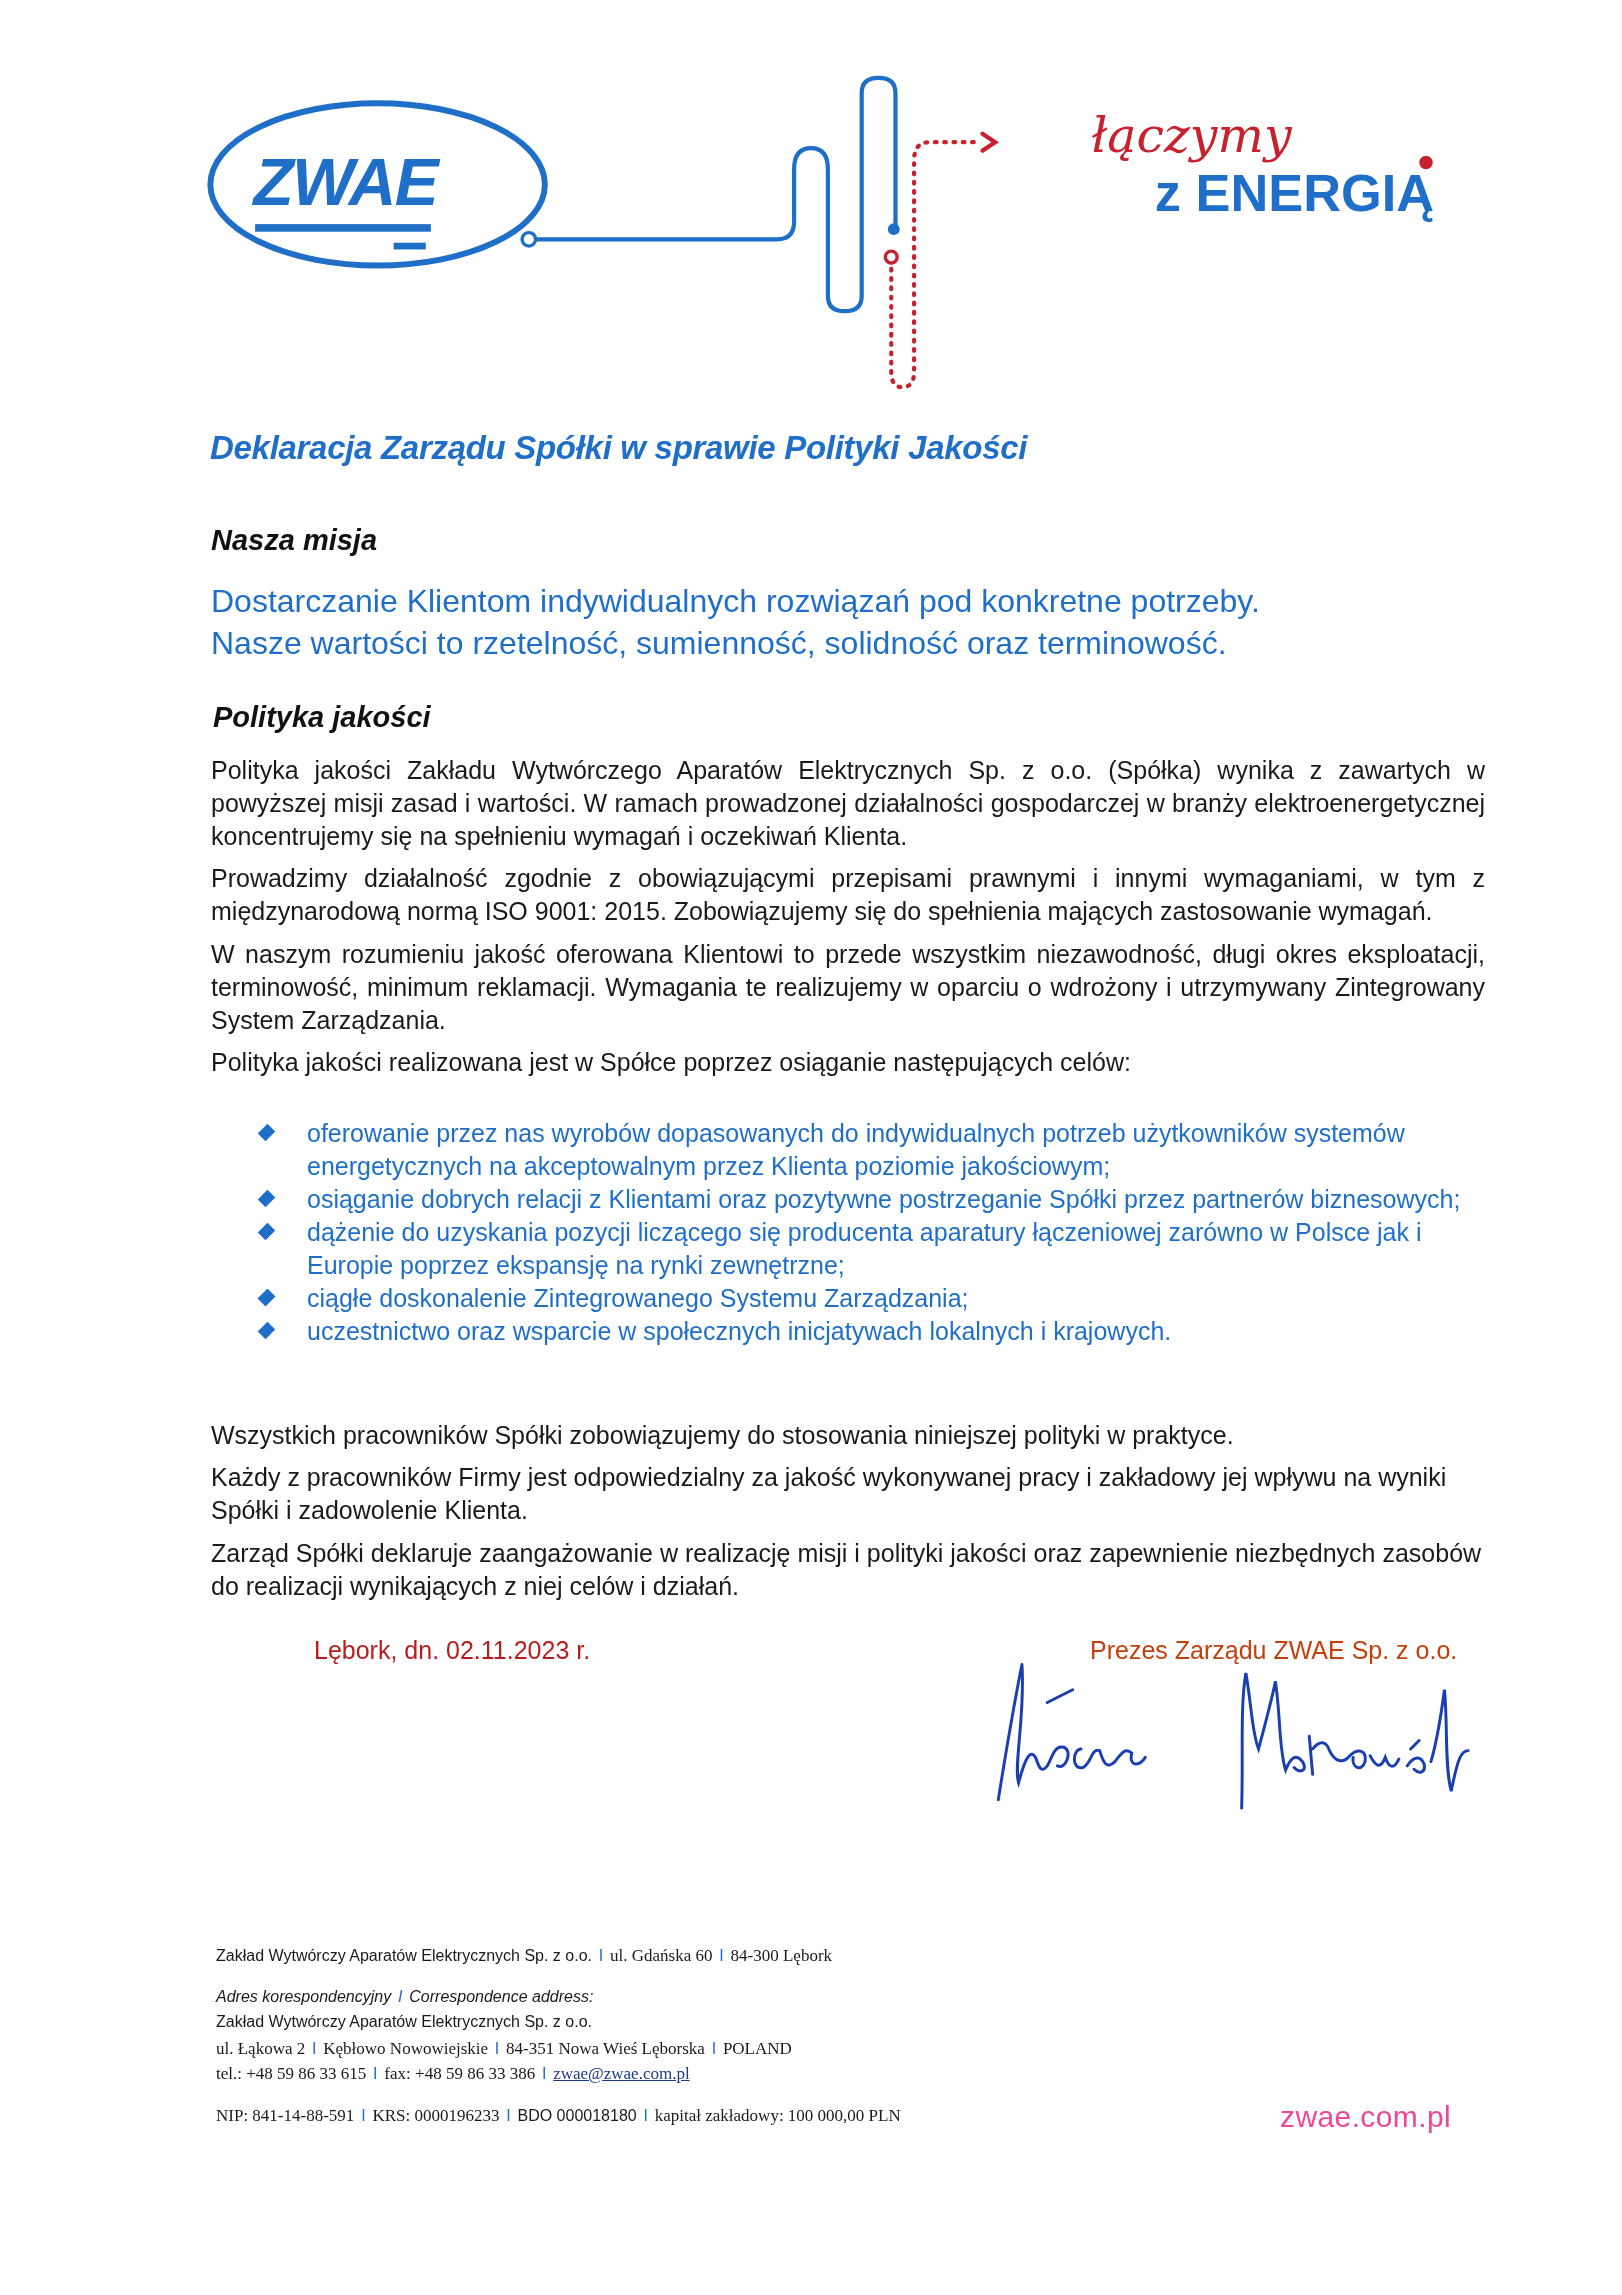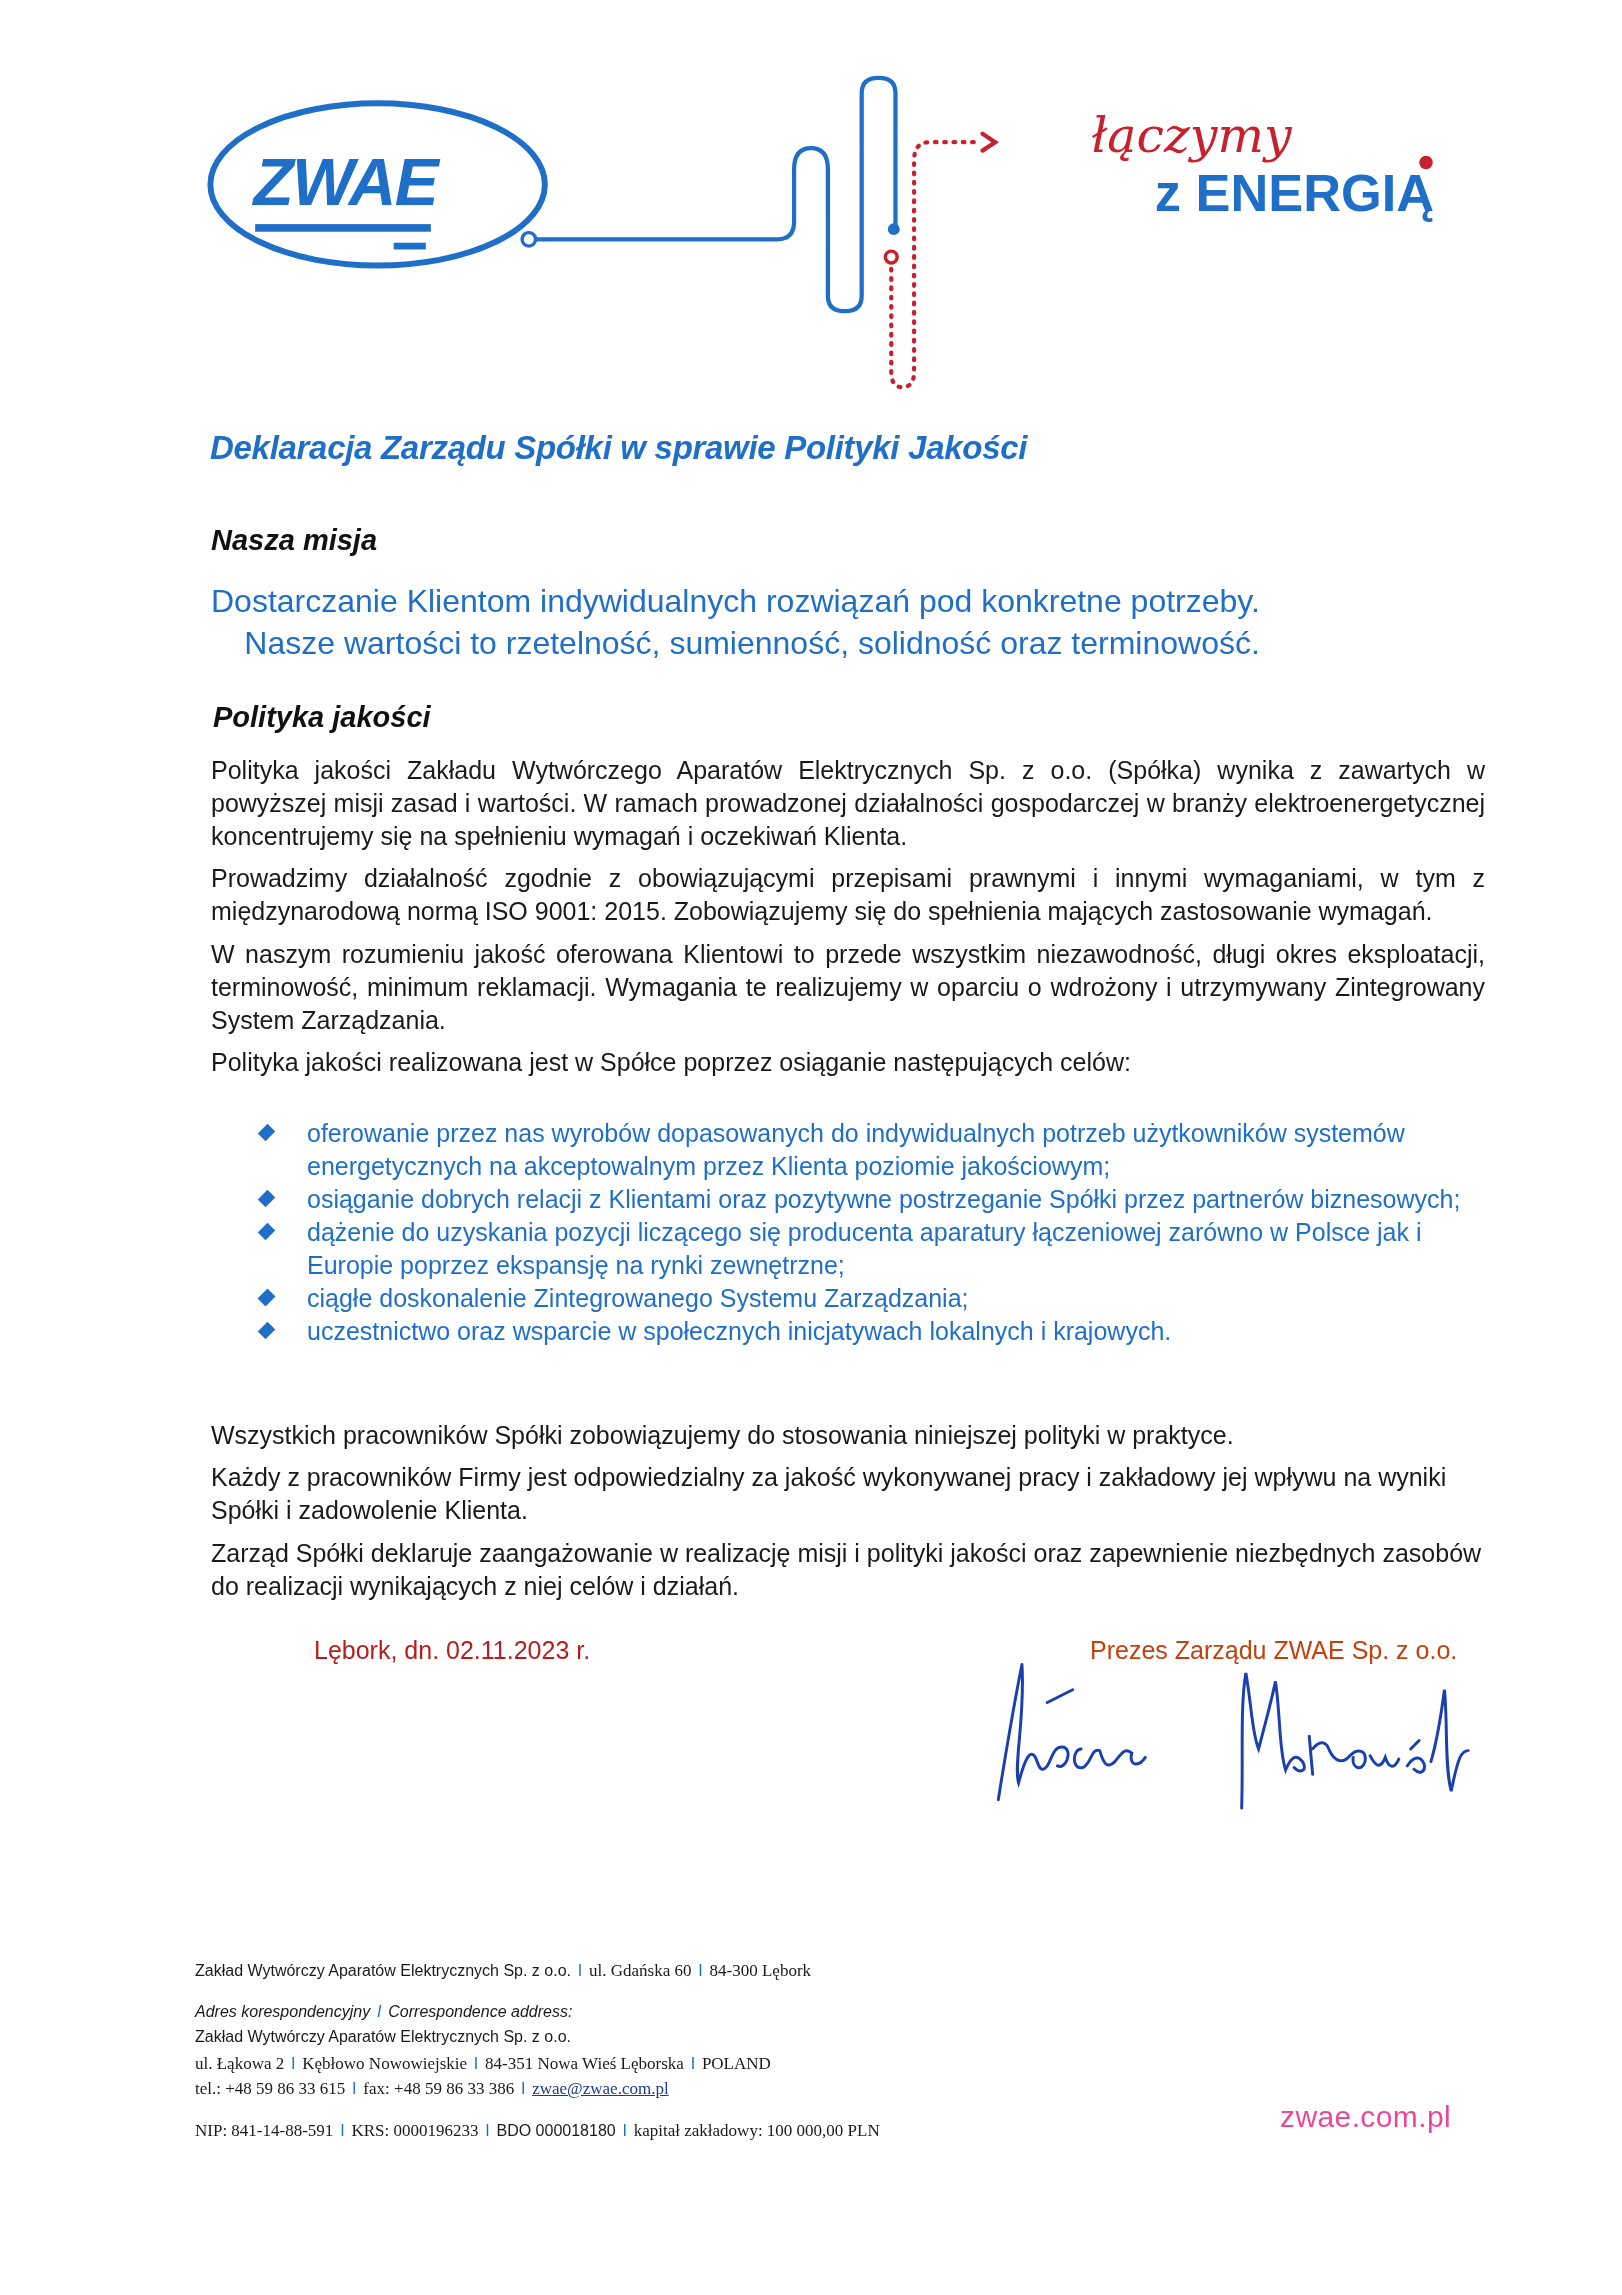--- a/index.html
+++ b/index.html
@@ -6,38 +6,38 @@
     body { width: 1622px; height: 2295px; position: relative; overflow: hidden;
            font-family: "Liberation Sans", sans-serif; color: #1a1a1a; }
     .abs { position: absolute; }
 
     
     #logo-svg { position: absolute; left: 0; top: 0; }
 
     .title { left: 210px; top: 429px; font-size: 33px; font-weight: bold; font-style: italic;
              color: #1f6fc8; letter-spacing: -0.3px; white-space: nowrap; }
     .h2 { font-size: 29px; font-weight: bold; font-style: italic; color: #111; }
-    .mission { left: 211px; top: 580px; font-size: 32px; line-height: 42px; color: #1f6fc8; white-space: nowrap; text-align: right; }
+    .mission { left: 211px; top: 580px; font-size: 32px; line-height: 42px; color: #1f6fc8; white-space: nowrap; }
 
     .body { left: 211px; width: 1274px; font-size: 25px; line-height: 33px; color: #1a1a1a; text-align: justify; }
     .body p { margin: 0 0 9.3px 0; }
 
     .goals { left: 253px; width: 1234px; font-size: 25px; line-height: 33px; color: #1f6fc8; }
     .goal { position: relative; padding-left: 54px; margin: 0; }
     .goal .diamond { position: absolute; left: 8.4px; top: 10px; width: 11px; height: 11px;
                      background: #1f6fc8; transform: rotate(45deg) scaleY(1.25); }
 
     .closing { left: 211px; width: 1274px; font-size: 25px; line-height: 33px; color: #1a1a1a; }
     .closing p { margin: 0 0 9.3px 0; }
 
     .place-date { left: 314px; top: 1636px; font-size: 25px; color: #b91c1c; white-space: nowrap; }
     .signer { left: 1090px; top: 1636px; font-size: 25px; color: #c2410c; white-space: nowrap; }
     #signature-svg { position: absolute; left: 988px; top: 1656px; }
 
-    .footer { left: 195px; font-size: 16px; color: #1a1a1a; white-space: nowrap; margin-top: 15px; }
+    .footer { left: 216px; font-size: 16px; color: #1a1a1a; white-space: nowrap; }
     .footer .serif { font-family: "Liberation Serif", serif; font-size: 17px; }
     .footer .sep { color: #1f6fc8; margin: 0 6.8px; }
     .footer a { color: #1a3a8a; text-decoration: underline; }
     .website { left: 1280px; top: 2100px; font-size: 30px; color: #ec4899; letter-spacing: 0.4px; }
   </style>
 </head>
 <body>
 
 <svg id="logo-svg" width="1622" height="406" viewBox="0 0 1920 480">
 

